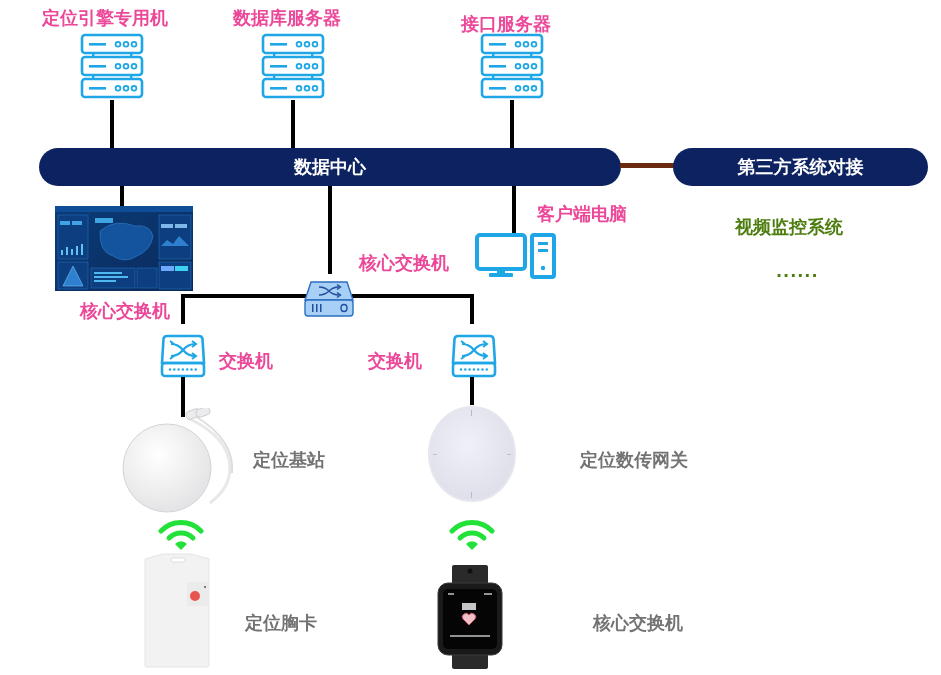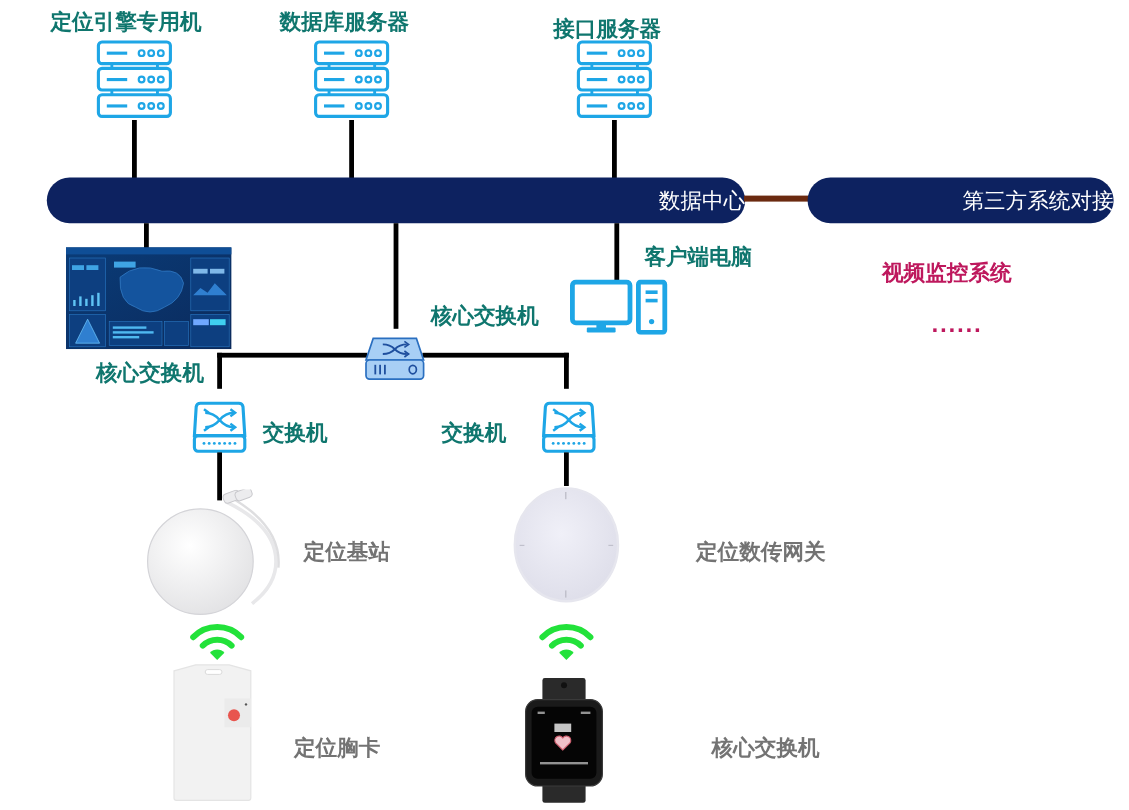--- a/index.html
+++ b/index.html
@@ -1,22 +1,22 @@
 <!DOCTYPE html>
 <html><head>
 <meta charset="utf-8">
 <style>
   html,body{margin:0;padding:0;background:#ffffff;}
   body{width:941px;height:675px;position:relative;overflow:hidden;font-family:"DejaVu Sans","Liberation Sans",sans-serif;}
   .abs{position:absolute;}
-  .lbl{position:absolute;font-weight:bold;font-size:18px;color:#0f766e;white-space:nowrap;}
+  .lbl{position:absolute;font-weight:bold;font-size:18px;color:#ec4899;white-space:nowrap;}
   .lbl.navy{color:#737373;}
-  .lbl.blue{color:#be185d;}
+  .lbl.blue{color:#4d7c0f;}
   .line{position:absolute;background:#000;}
-  .pill{position:absolute;background:#0d2260;border-radius:19px;color:#fff;font-weight:normal;font-size:18px;display:flex;align-items:center;justify-content:flex-end;}
+  .pill{position:absolute;background:#0d2260;border-radius:19px;color:#fff;font-weight:bold;font-size:18px;display:flex;align-items:center;justify-content:center;}
   svg{display:block;}
 </style>
 </head>
 <body>
 
 <div class="lbl" style="left:42px;top:6px;">定位引擎专用机</div>
 <div class="lbl" style="left:233px;top:6px;font-family:Liberation Serif, serif;">数据库服务器</div>
 <div class="lbl" style="left:461px;top:12px;">接口服务器</div>
 
 <div class="abs server" style="left:80px;top:33px;">

